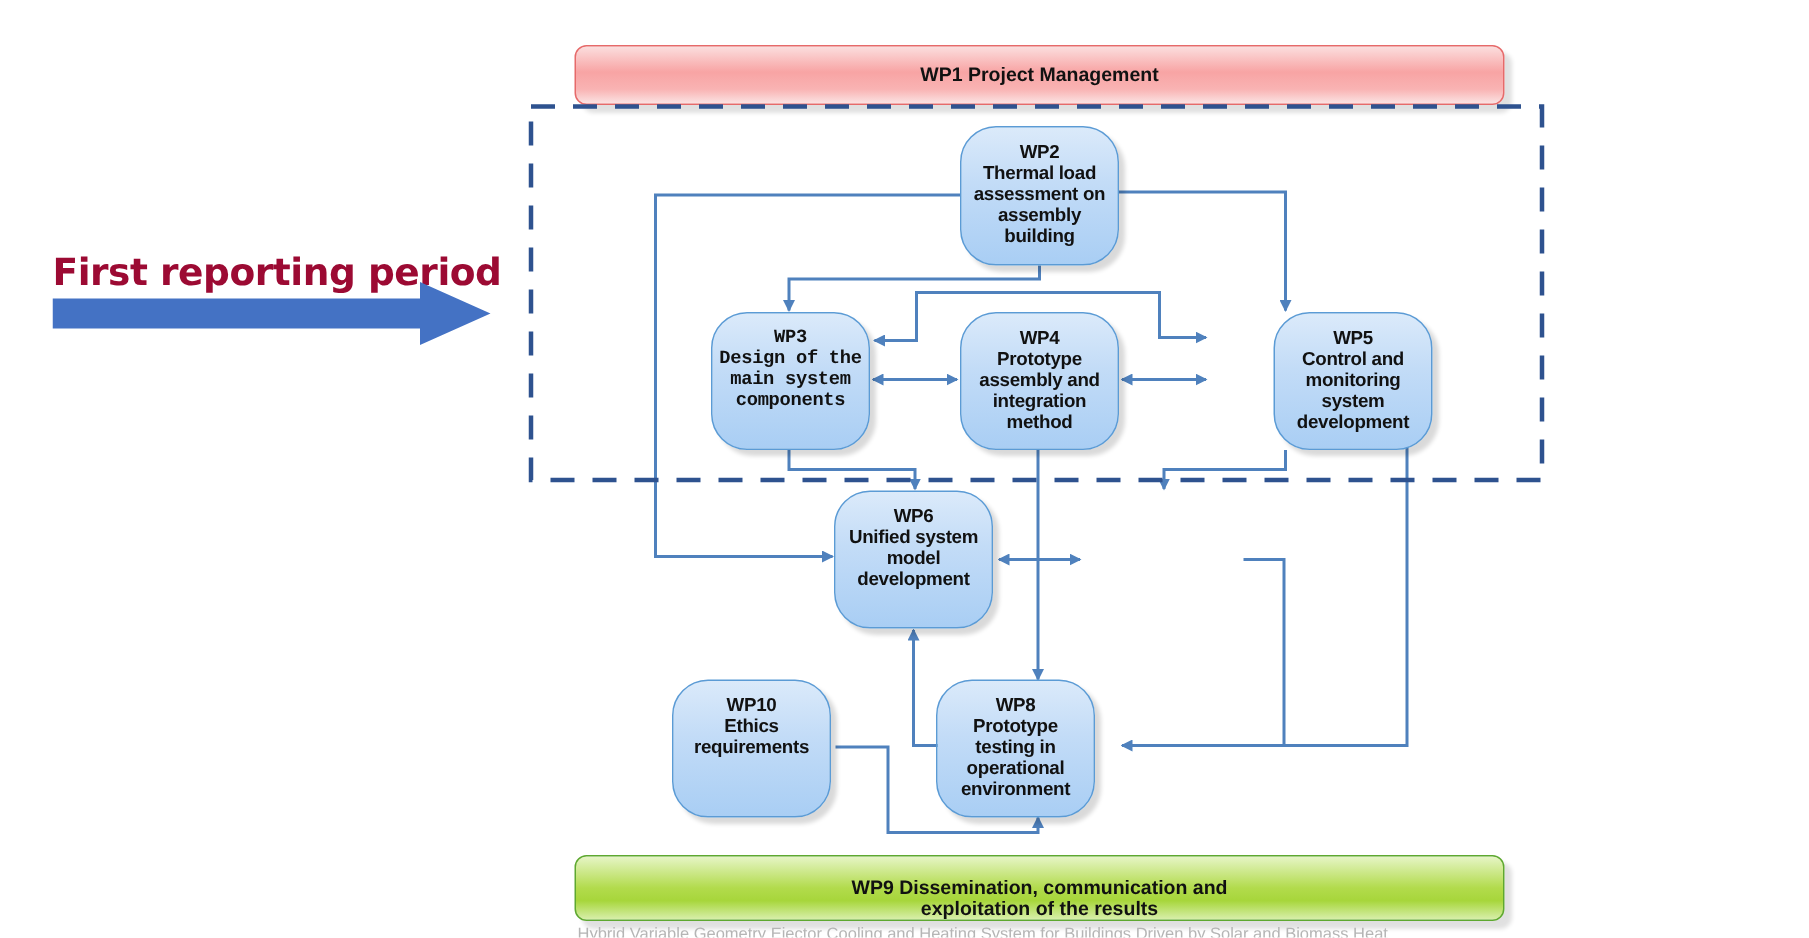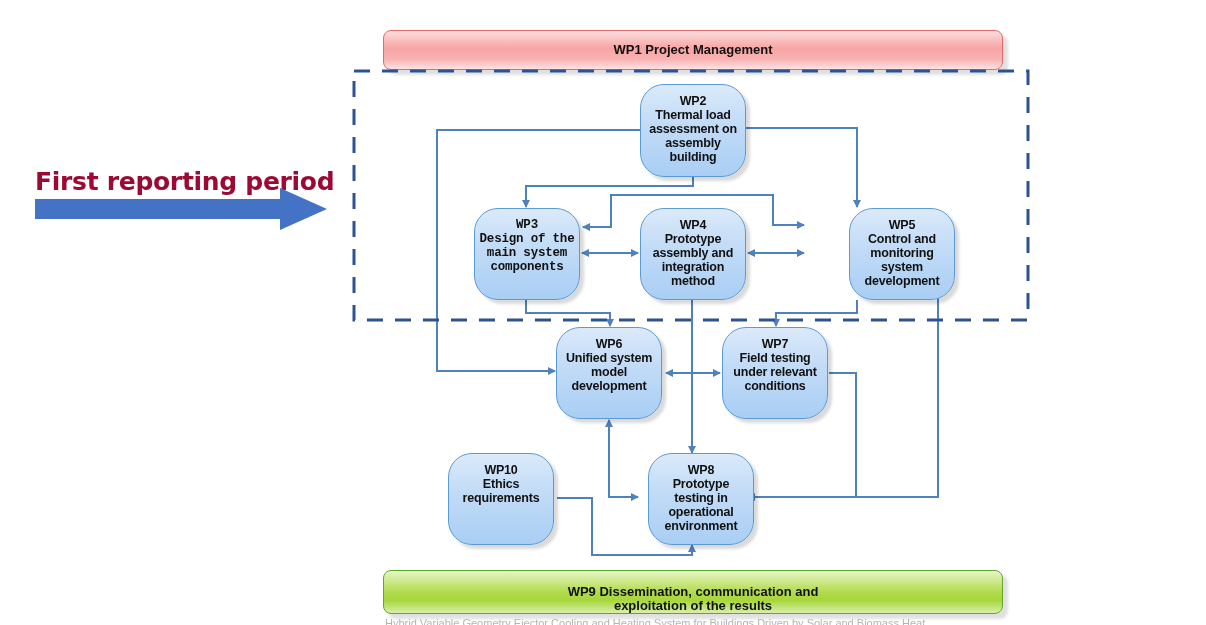--- a/index.html
+++ b/index.html
@@ -106,28 +106,22 @@
     <span class="code">development</span>
   </div>
 
   <div class="wp" style="left:556px;top:327px;height:92px;">
     <span class="code">WP6</span>
     <span class="code">Unified system</span>
     <span class="code">model</span>
     <span class="code">development</span>
   </div>
 
-  <div class="wp" style="left:722px;top:327px;height:92px;">
-    <span class="code">WP7</span>
-    <span class="code">Field testing</span>
-    <span class="code">under relevant</span>
-    <span class="code">conditions</span>
-  </div>
 
-  <div class="wp" style="left:648px;top:453px;height:92px;">
+  <div class="wp" style="left:624px;top:453px;height:92px;">
     <span class="code">WP8</span>
     <span class="code">Prototype</span>
     <span class="code">testing in</span>
     <span class="code">operational</span>
     <span class="code">environment</span>
   </div>
 
   <div class="wp" style="left:448px;top:453px;height:92px;">
     <span class="code">WP10</span>
     <span class="code">Ethics</span>

